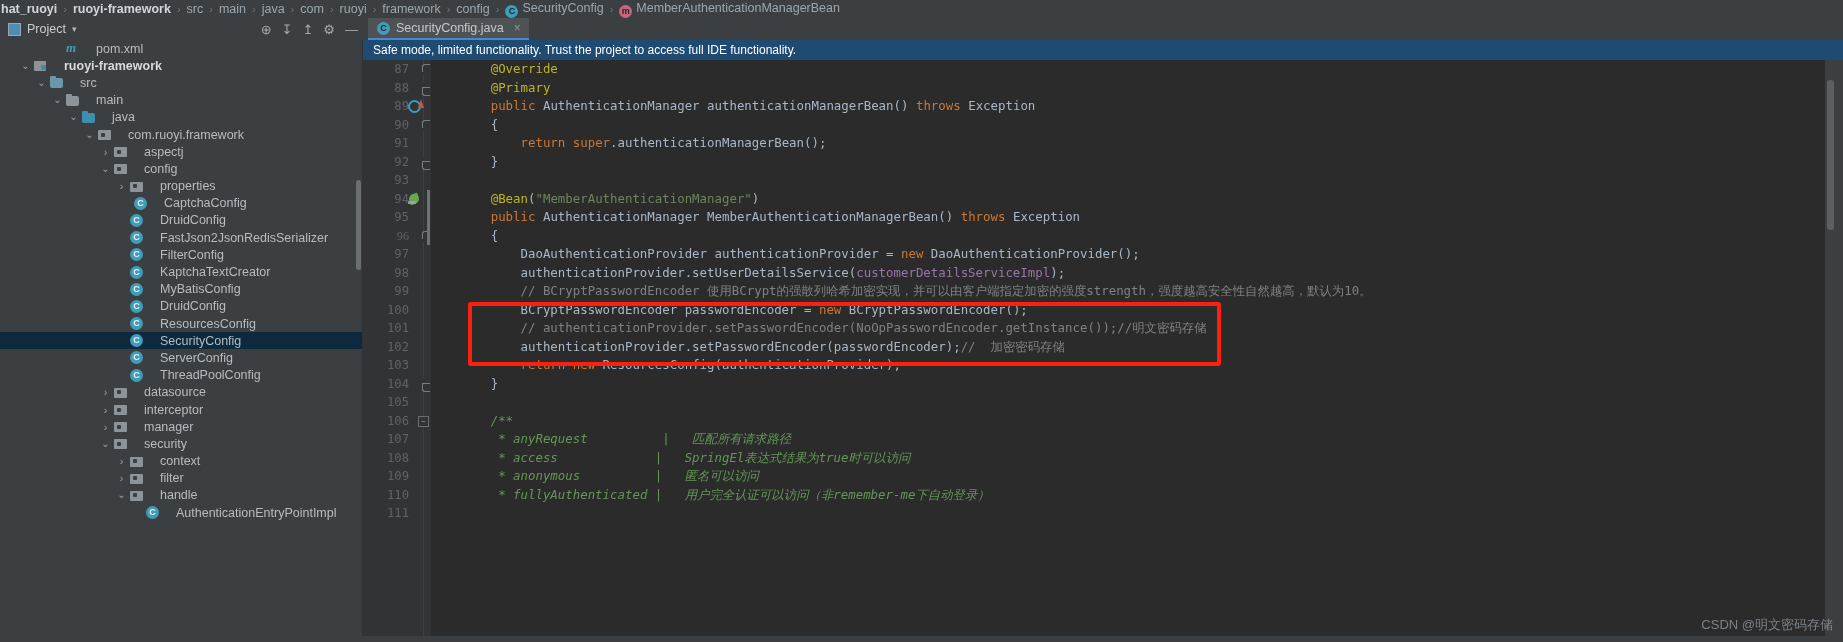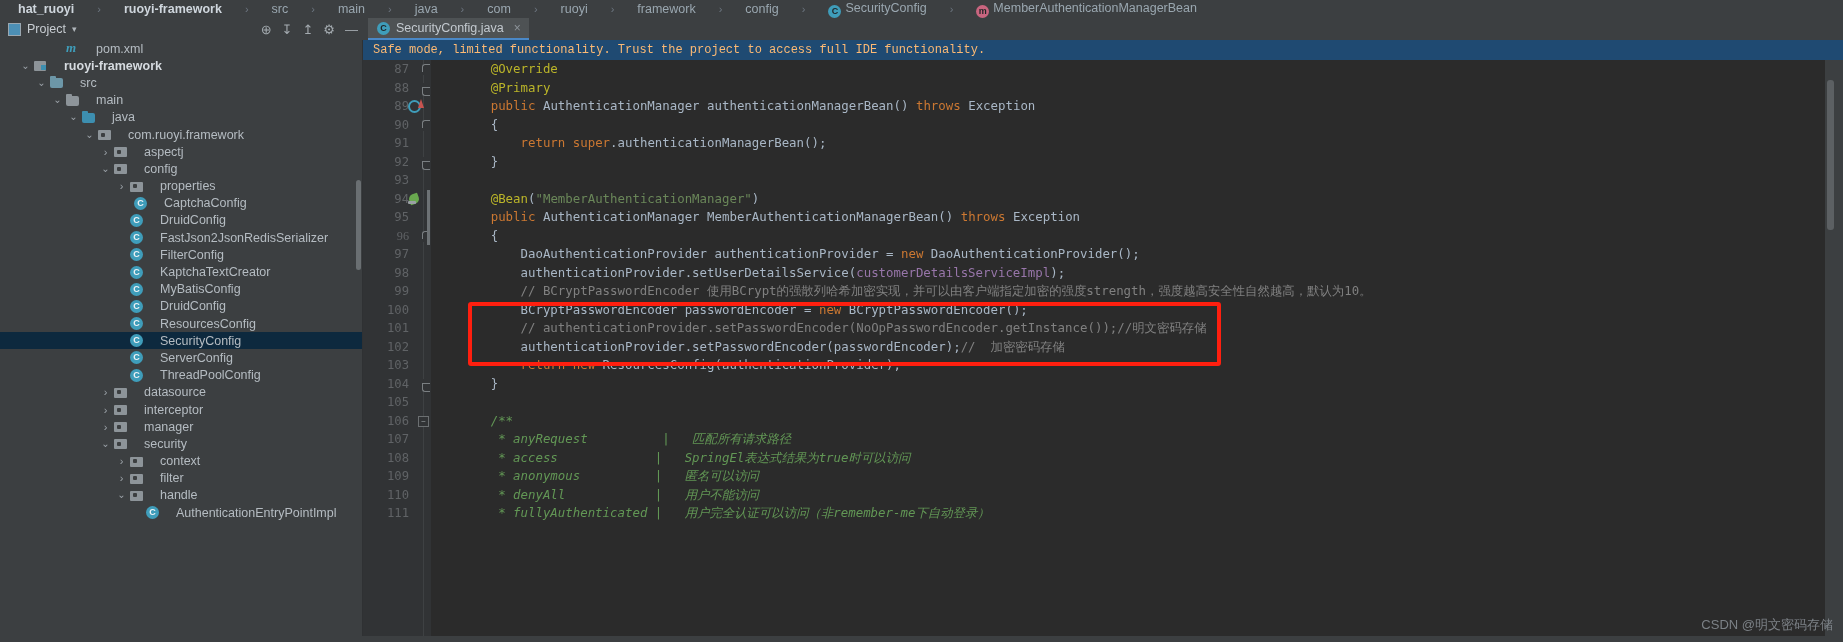--- a/index.html
+++ b/index.html
@@ -10,21 +10,21 @@
     overflow: hidden;
   }
   .app { position: relative; width: 1843px; height: 642px; background: #3c3f41; }
 
   
   .breadcrumb-bar {
     position: absolute; left: 0; top: 0; width: 1843px; height: 18px;
     background: #3c3f41; display: flex; align-items: center;
     font-size: 12.5px; color: #a9b7c6; overflow: hidden; white-space: nowrap;
   }
-  .crumb { color: #9aa7b0; padding: 0 18px; }
+  .crumb { color: #9aa7b0; padding: 0 1px; }
   .crumb.bold { color: #cfd6dd; font-weight: bold; }
   .crumb-sep { color: #6d7680; margin: 0 5px; font-size: 11px; }
   .crumb-ic {
     display: inline-block; width: 13px; height: 13px; border-radius: 50%;
     margin-right: 4px; vertical-align: -2px; position: relative;
     font-size: 9px; line-height: 13px; text-align: center; color: #1f2426; font-weight: bold;
   }
   .ic-class { background: #3f9dba; }
   .ic-method { background: #c9657f; }
 
@@ -125,22 +125,22 @@
   .tree-divider {
     position: absolute; left: 362px; top: 40px; width: 1px; height: 602px; background: #2f3133;
   }
 
   
   .editor {
     position: absolute; left: 363px; top: 40px; width: 1480px; height: 602px; background: #2b2b2b;
   }
   .safe-banner {
     position: absolute; left: 0; top: 0; width: 1480px; height: 20px;
-    background: #1f4a72; color: #fdba74; font-size: 12px;
-    display: flex; align-items: center; padding-left: 10px; font-family: Liberation Mono, monospace;
+    background: #1f4a72; color: #ffffff; font-size: 12px;
+    display: flex; align-items: center; padding-left: 10px;
   }
   .gutter {
     position: absolute; left: 0; top: 20px; width: 68px; height: 582px;
     background: #313335;
   }
   .fold-rail {
     position: absolute; left: 60px; top: 20px; width: 1px; height: 582px; background: #3e4143;
   }
   .code-area {
     position: absolute; left: 68px; top: 20px; width: 1412px; height: 582px;
@@ -440,21 +440,20 @@
         <div class="crow"><span class="idn">            BCryptPasswordEncoder passwordEncoder = </span><span class="kw">new</span><span class="idn"> BCryptPasswordEncoder();</span></div>
         <div class="crow"><span class="cmt">            // authenticationProvider.setPasswordEncoder(NoOpPasswordEncoder.getInstance());//明文密码存储</span></div>
         <div class="crow"><span class="idn">            authenticationProvider.setPasswordEncoder(passwordEncoder);</span><span class="cmt">//  加密密码存储</span></div>
         <div class="crow"><span class="idn">            </span><span class="kw">return</span><span class="idn"> </span><span class="kw">new</span><span class="idn"> ResourcesConfig(authenticationProvider);</span></div>
         <div class="crow"><span class="brace">        }</span></div>
         <div class="crow"><span class="idn"></span></div>
         <div class="crow"><span class="idn">        </span><span class="doc">/**</span></div>
         <div class="crow"><span class="idn">         </span><span class="doc">* anyRequest          |   匹配所有请求路径</span></div>
         <div class="crow"><span class="idn">         </span><span class="doc">* access             |   SpringEl表达式结果为true时可以访问</span></div>
         <div class="crow"><span class="idn">         </span><span class="doc">* anonymous          |   匿名可以访问</span></div>
-        <div class="crow"><span class="idn">         </span><span class="doc">* denyAll            |   用户不能访问</span></div>
         <div class="crow"><span class="idn">         </span><span class="doc">* fullyAuthenticated |   用户完全认证可以访问（非remember-me下自动登录）</span></div>
       </div>
     <div class="editor-right-strip"></div>
     <div class="editor-scroll"></div>
   <div class="ln" style="top: 20px;">87</div>
       <div class="fold arc" style="top: 20px;"></div>
       <div class="ln" style="top: 38.5px;">88</div>
       <div class="fold arc arcend" style="top: 38.5px;"></div>
       <div class="ln" style="top: 57px;">89</div>
       <div class="gicon override" style="top: 57px;"></div>

